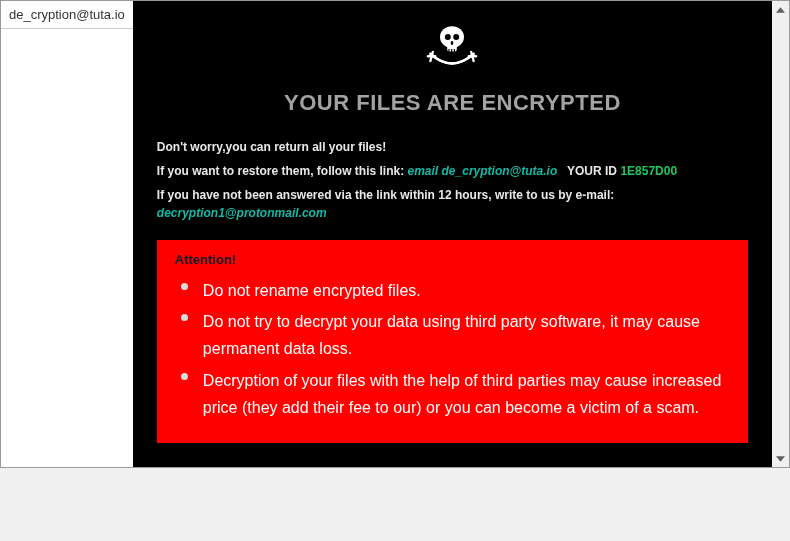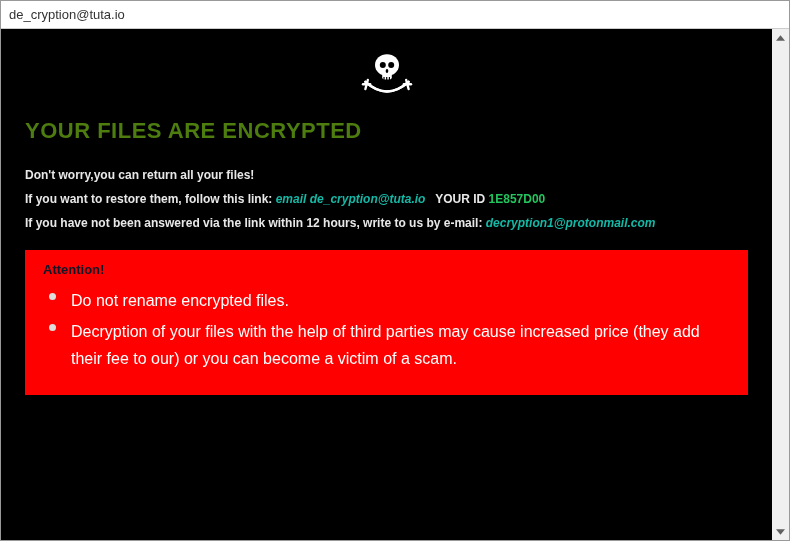--- a/index.html
+++ b/index.html
@@ -9,25 +9,25 @@
     }
     body {
       width: 790px;
       height: 541px;
       background: #f0f0f0;
       font-family: "Segoe UI", Tahoma, sans-serif;
       overflow: hidden;
     }
     .window {
       width: 790px;
-      height: 541px;
+      height: 468px;
       background: #fff;
       border: 1px solid #999;
       display: flex;
-      flex-direction: column;
+      flex-direction: row;
     }
     .titlebar {
       height: 28px;
       background: #ffffff;
       border-bottom: 1px solid #ccc;
       display: flex;
       align-items: center;
       padding: 0 8px;
       font-size: 13px;
       color: #333;
@@ -66,23 +66,24 @@
     }
     .skull-wrap {
       text-align: center;
       margin-top: 4px;
       margin-bottom: 8px;
     }
     .skull {
       display: inline-block;
     }
     .heading {
+      text-align: center;
       font-size: 22px;
       font-weight: bold;
-      color: #4d7c0f;
+      color: #a3a3a3;
       letter-spacing: 0.5px;
       margin-bottom: 22px;
       margin-top: 6px;
     }
     .info-line {
       font-size: 12px;
       font-weight: bold;
       color: #e8e8e8;
       margin-bottom: 6px;
       line-height: 1.5;
@@ -174,20 +175,21 @@
       </div>
 
       <div class="info-line">
         <span>If you have not been answered via the link within 12 hours, write to us by e-mail: </span><span class="highlight-yellow">decryption1@protonmail.com</span>
       </div>
 
       <div class="attention-box">
         <div class="attention-title">Attention!</div>
         <ul class="attention-list">
           <li>Do not rename encrypted files.</li>
+          <li>Do not try to decrypt your data using third party software, it may cause permanent data loss.</li>
           <li>Decryption of your files with the help of third parties may cause increased price (they add their fee to our) or you can become a victim of a scam.</li>
         </ul>
       </div>
 
     </div>
     <div class="scrollbar">
       <div class="scroll-arrow">
         <svg width="9" height="6" viewBox="0 0 10 6">
             <path d="M0 6 L5 0 L10 6 Z" fill="#606060"></path>
           </svg>

